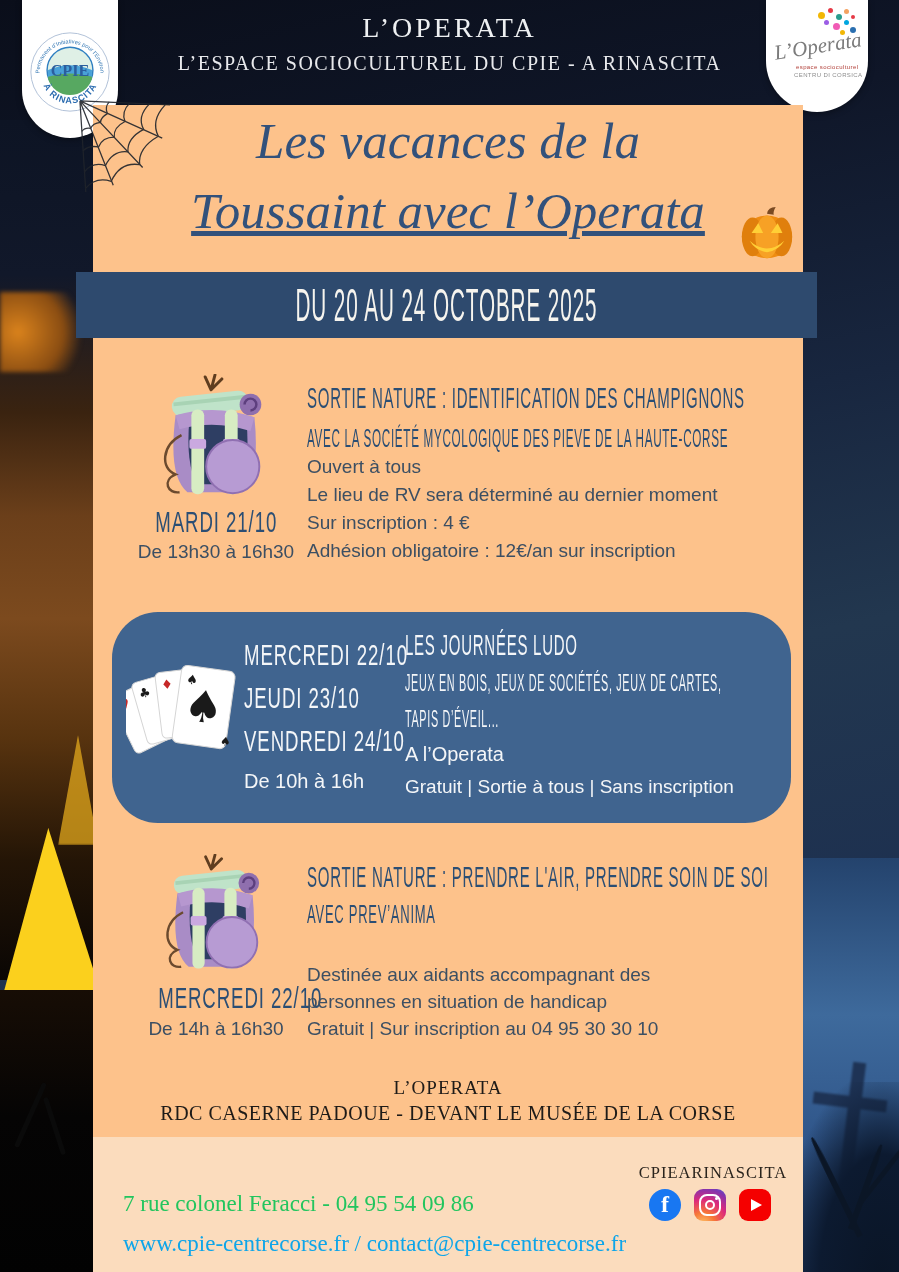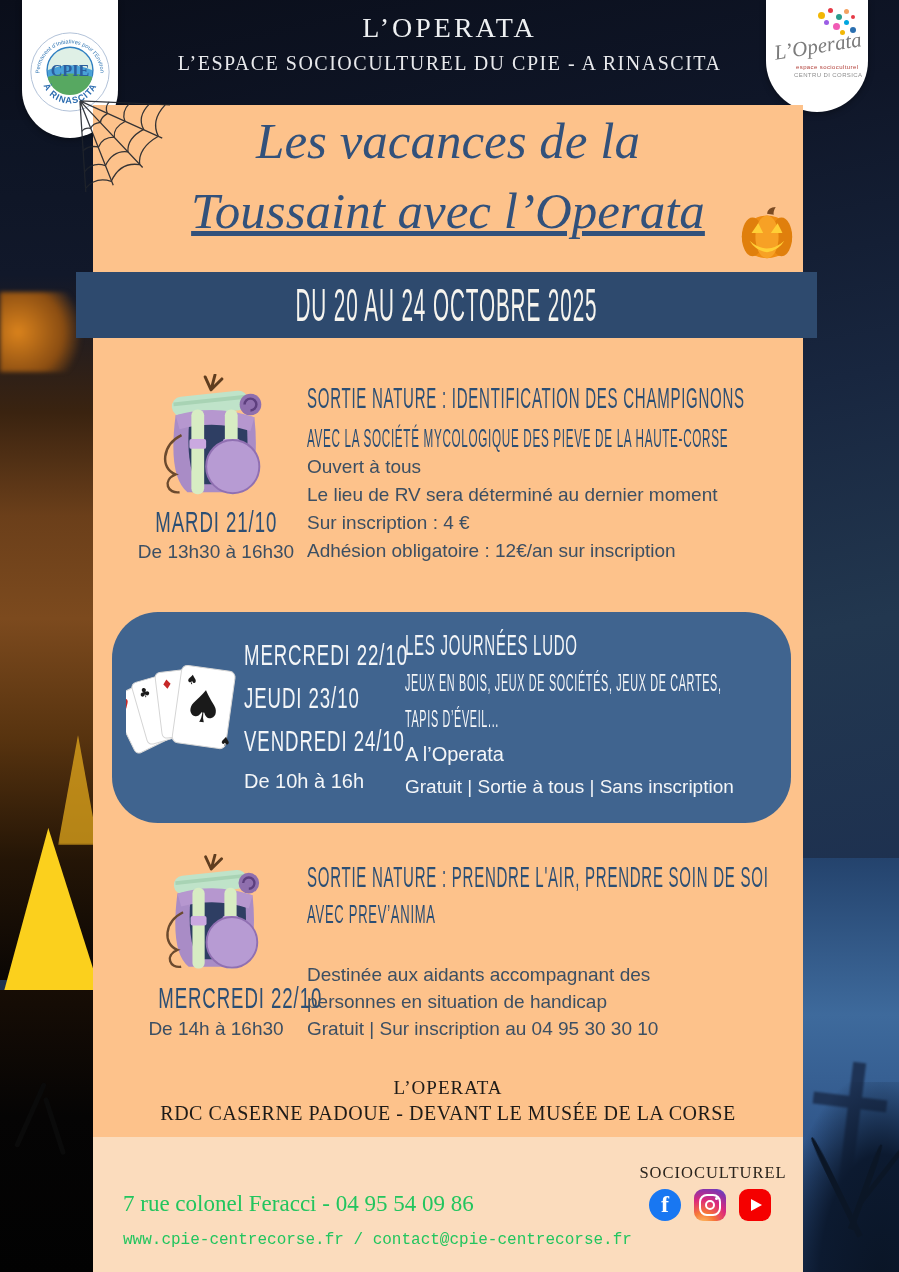--- a/index.html
+++ b/index.html
@@ -78,21 +78,21 @@
   .card{left:112px;top:612px;width:679px;height:211px;border-radius:46px;background:#40648f;}
   .card .abs{position:absolute;}
 
   
   .venue{left:93px;width:710px;text-align:center;font-family:"Liberation Serif",serif;color:#1e1b18;}
   .venue-name{top:1077px;font-size:19px;letter-spacing:1px;}
   .venue-addr{top:1102px;font-size:20px;letter-spacing:.5px;}
   .f-head{left:123px;top:1151px;font-family:"Liberation Serif",serif;font-style:italic;
     font-size:25px;color:#2a241d;}
   .f-line1{left:123px;top:1191px;font-family:"Liberation Serif",serif;font-size:23px;color:#22c55e;}
-  .f-line2{left:123px;top:1231px;font-family:Liberation Mono, monospace;font-size:16px;color:#22c55e;}
+  .f-line2{left:123px;top:1231px;font-family:Liberation Serif, serif;font-size:23px;color:#0ea5e9;}
   .f-handle{left:613px;top:1163px;width:200px;text-align:center;font-family:"Liberation Serif",serif;
     font-size:16.5px;letter-spacing:1px;color:#2a241d;}
   .f-icons{left:649px;top:1189px;display:flex;gap:13px;}
   .ic{width:32px;height:32px;position:relative;}
   .ic-fb{background:#1877f2;border-radius:50%;}
   .ic-fb span{position:absolute;left:0;right:0;top:2px;text-align:center;color:#fff;
     font-family:"Liberation Serif",serif;font-weight:bold;font-size:24px;}
   .ic-ig{border-radius:9px;background:radial-gradient(circle at 28% 110%,#fdc468 0%,#f77737 28%,#dd2a7b 58%,#8134af 85%,#515bd4 100%);}
   .ig-frame{position:absolute;inset:5px;border:2px solid #fff;border-radius:8px;}
   .ig-lens{position:absolute;left:11px;top:11px;width:6px;height:6px;border:2px solid #fff;border-radius:50%;}
@@ -278,21 +278,21 @@
   <div class="abs body-t" style="left:307px;top:964px;">Destinée aux aidants accompagnant des</div>
   <div class="abs body-t" style="left:307px;top:991px;">personnes en situation de handicap</div>
   <div class="abs body-t" style="left:307px;top:1018px;">Gratuit | Sur inscription au 04 95 30 30 10</div>
 
   <div class="abs venue venue-name">L’OPERATA</div>
   <div class="abs venue venue-addr">RDC CASERNE PADOUE - DEVANT LE MUSÉE DE LA CORSE</div>
 
   <div class="abs footerbg"></div>
   <div class="abs f-line1">7 rue colonel Feracci - 04 95 54 09 86</div>
   <div class="abs f-line2">www.cpie-centrecorse.fr / contact@cpie-centrecorse.fr</div>
-  <div class="abs f-handle">SOCIOCULTUREL</div>
+  <div class="abs f-handle">CPIEARINASCITA</div>
   <div class="abs f-icons">
     <div class="ic ic-fb">
         <span>f</span>
       </div>
     <div class="ic ic-ig">
       <span class="ig-frame"></span>
       <span class="ig-lens"></span>
       <span class="ig-dot"></span>
     </div>
     <div class="ic ic-yt">

